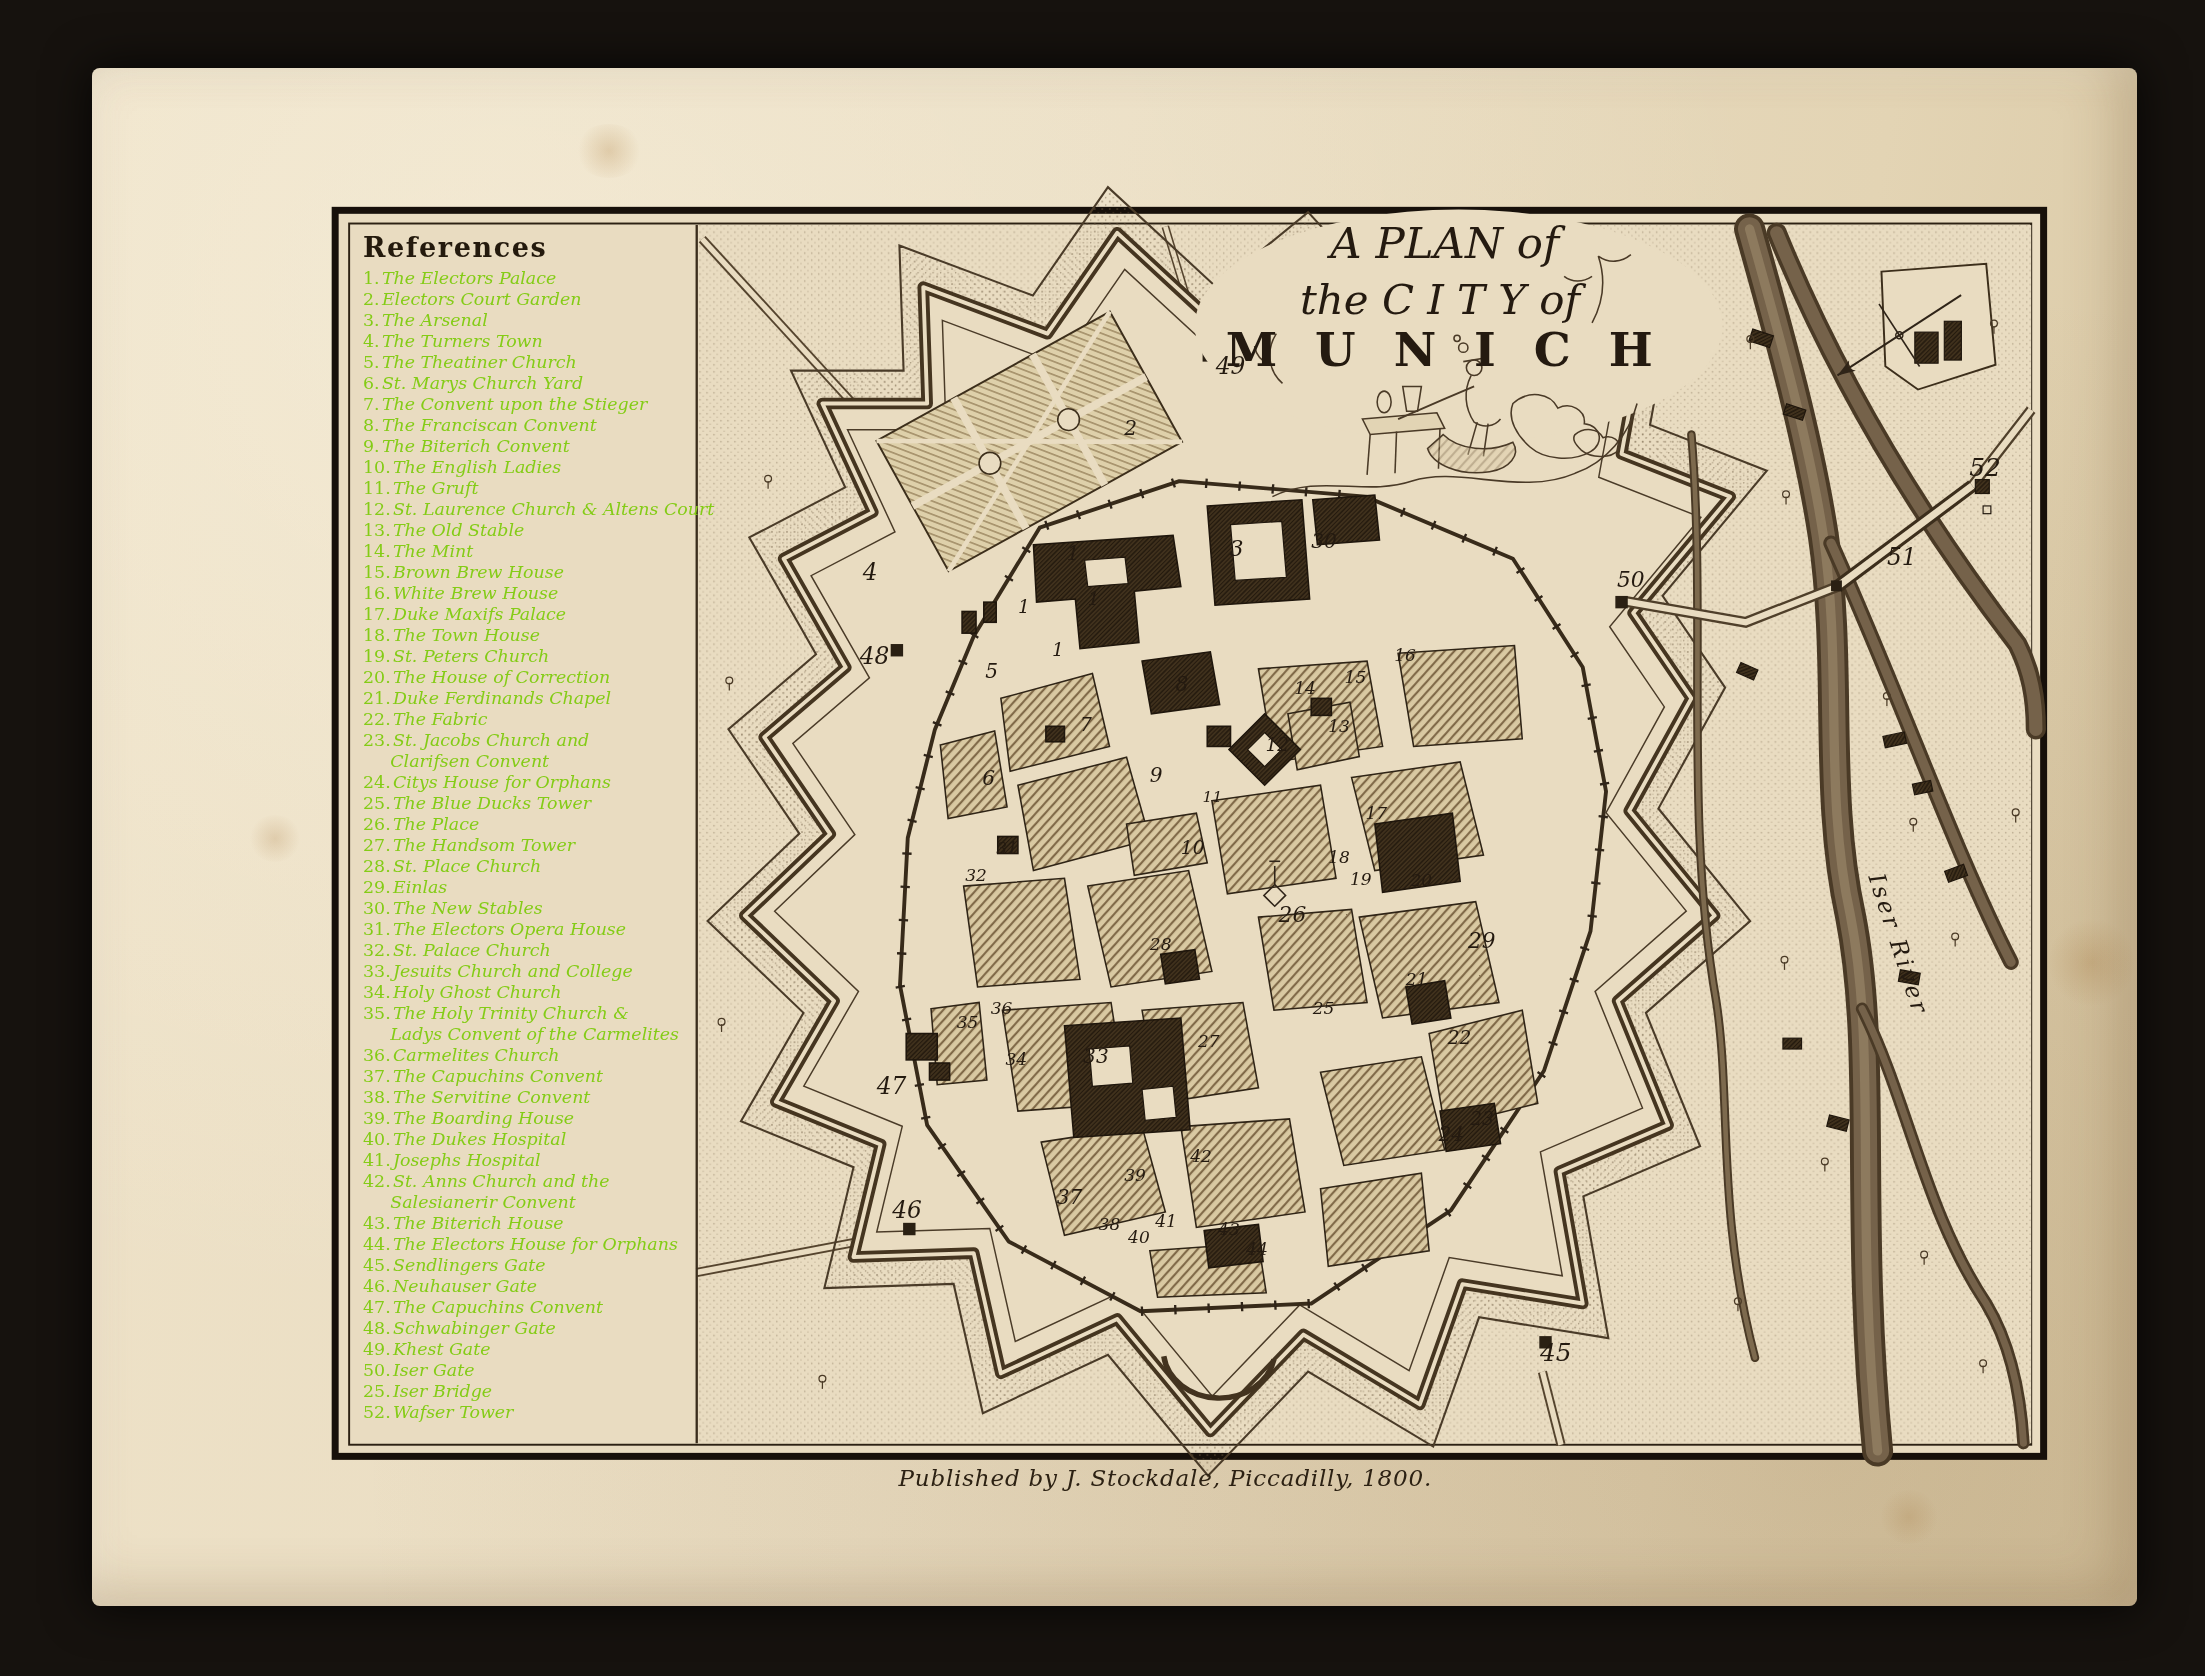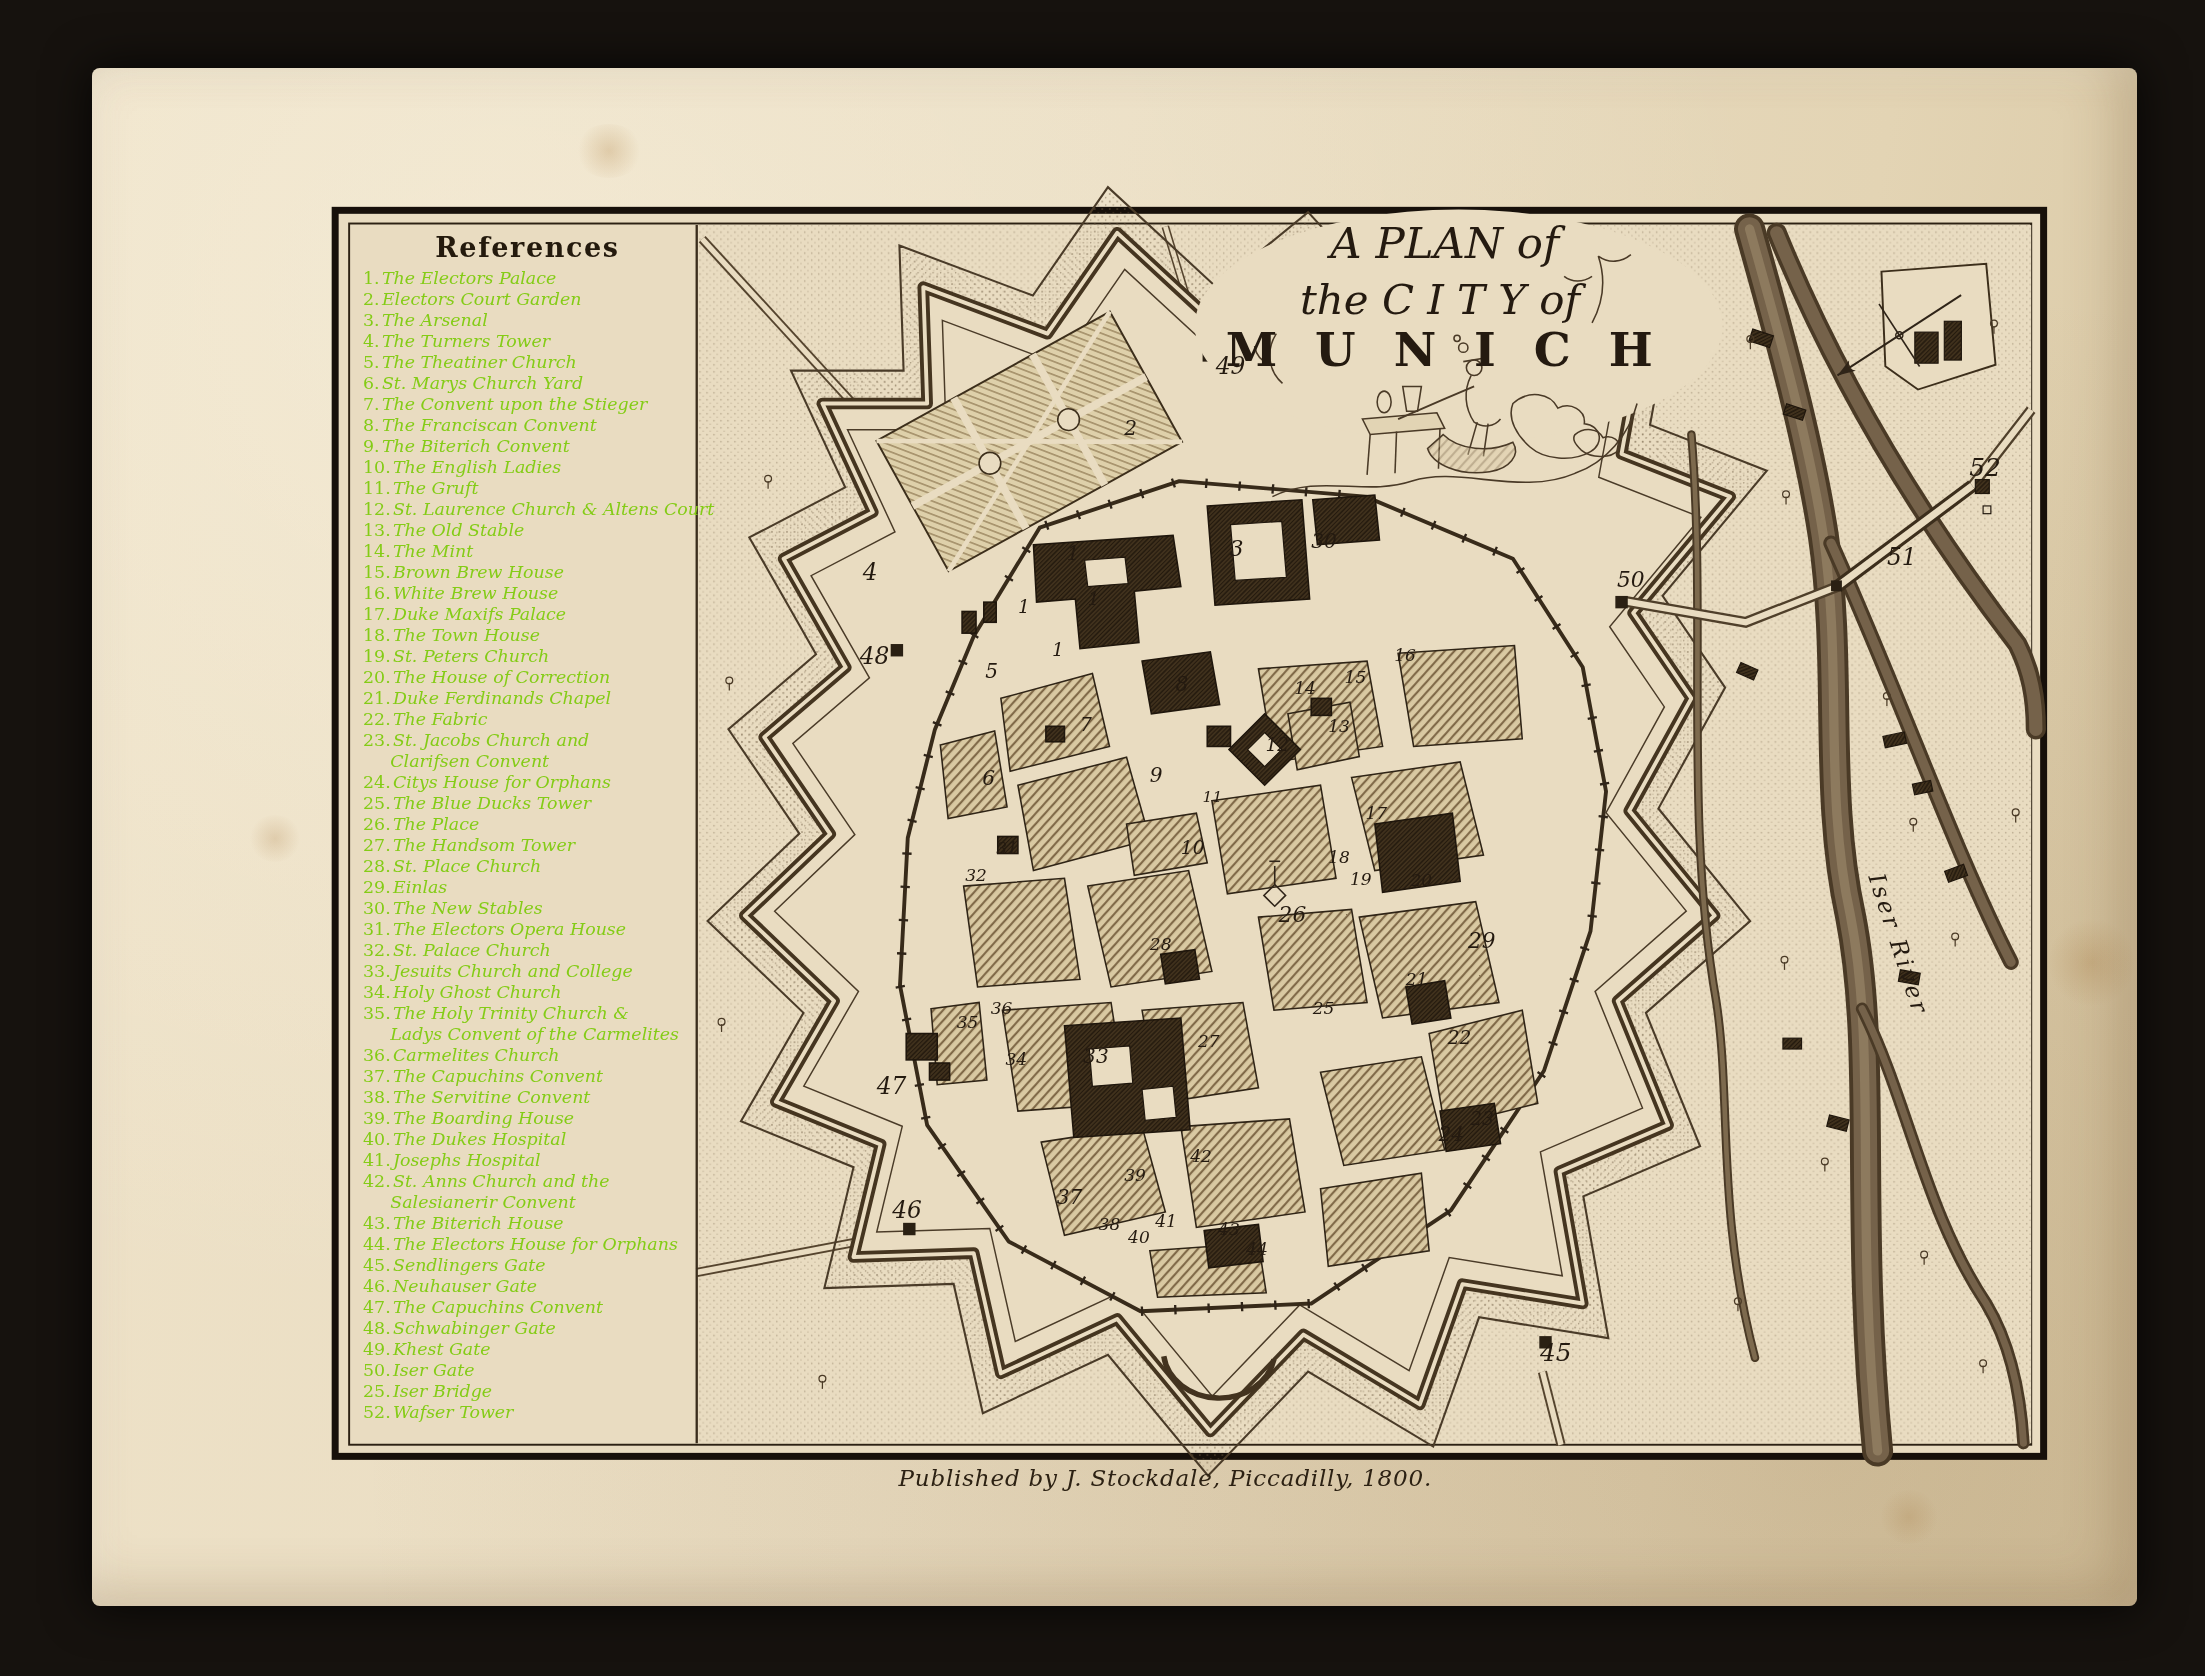--- a/index.html
+++ b/index.html
@@ -18,21 +18,21 @@
     box-shadow: 0 0 47px rgba(0,0,0,.8), inset -20px -14px 54px rgba(90,60,25,.22), inset 7.8px 6.2px 31px rgba(255,250,240,.25);
   }
   .stain{position:absolute;border-radius:50%;pointer-events:none;}
   .plate-svg{position:absolute;left:0;top:0;width:2205px;height:1676px;}
   .refs{
     position:absolute;left:349px;top:223px;width:346px;height:1221px;
     padding:7.8px 3.1px 0 14px;box-sizing:border-box;
     color:#2a1f11;
   }
   .refs-heading{
-    text-align:center;font-size:27px;letter-spacing:1.6px;font-weight:bold;
+    text-align:left;font-size:27px;letter-spacing:1.6px;font-weight:bold;
     color:#241a0d;margin:1.6px 0 4.7px 0;
   }
   .ref-line{font-size:17.4px;line-height:21px;white-space:nowrap;color:#84cc16;}
   .ref-line .rn{font-style:normal;margin-right:2.3px;}
   .ref-line .rt{font-style:italic;}
   .ref-line.cont{padding-left:25px;}
   .imprint{
     position:absolute;left:842px;top:1465px;width:590px;text-align:right;
     font-style:italic;font-size:23px;color:#2c2113;letter-spacing:0.8px;
   }
@@ -344,21 +344,21 @@
 
   <line x1="898" y1="290" x2="898" y2="1860" stroke="#3a2d1c" stroke-width="3"></line>
 </svg>
 
 <div class="refs">
   <div class="refs-heading">References</div>
   <div>
       <div class="ref-line"><span class="rn">1.</span><span class="rt">The Electors Palace</span></div>
       <div class="ref-line"><span class="rn">2.</span><span class="rt">Electors Court Garden</span></div>
       <div class="ref-line"><span class="rn">3.</span><span class="rt">The Arsenal</span></div>
-      <div class="ref-line"><span class="rn">4.</span><span class="rt">The Turners Tower</span></div>
+      <div class="ref-line"><span class="rn">4.</span><span class="rt">The Turners Town</span></div>
       <div class="ref-line"><span class="rn">5.</span><span class="rt">The Theatiner Church</span></div>
       <div class="ref-line"><span class="rn">6.</span><span class="rt">St. Marys Church Yard</span></div>
       <div class="ref-line"><span class="rn">7.</span><span class="rt">The Convent upon the Stieger</span></div>
       <div class="ref-line"><span class="rn">8.</span><span class="rt">The Franciscan Convent</span></div>
       <div class="ref-line"><span class="rn">9.</span><span class="rt">The Biterich Convent</span></div>
       <div class="ref-line"><span class="rn">10.</span><span class="rt">The English Ladies</span></div>
       <div class="ref-line"><span class="rn">11.</span><span class="rt">The Gruft</span></div>
       <div class="ref-line"><span class="rn">12.</span><span class="rt">St. Laurence Church &amp; Altens Court</span></div>
       <div class="ref-line"><span class="rn">13.</span><span class="rt">The Old Stable</span></div>
       <div class="ref-line"><span class="rn">14.</span><span class="rt">The Mint</span></div>

